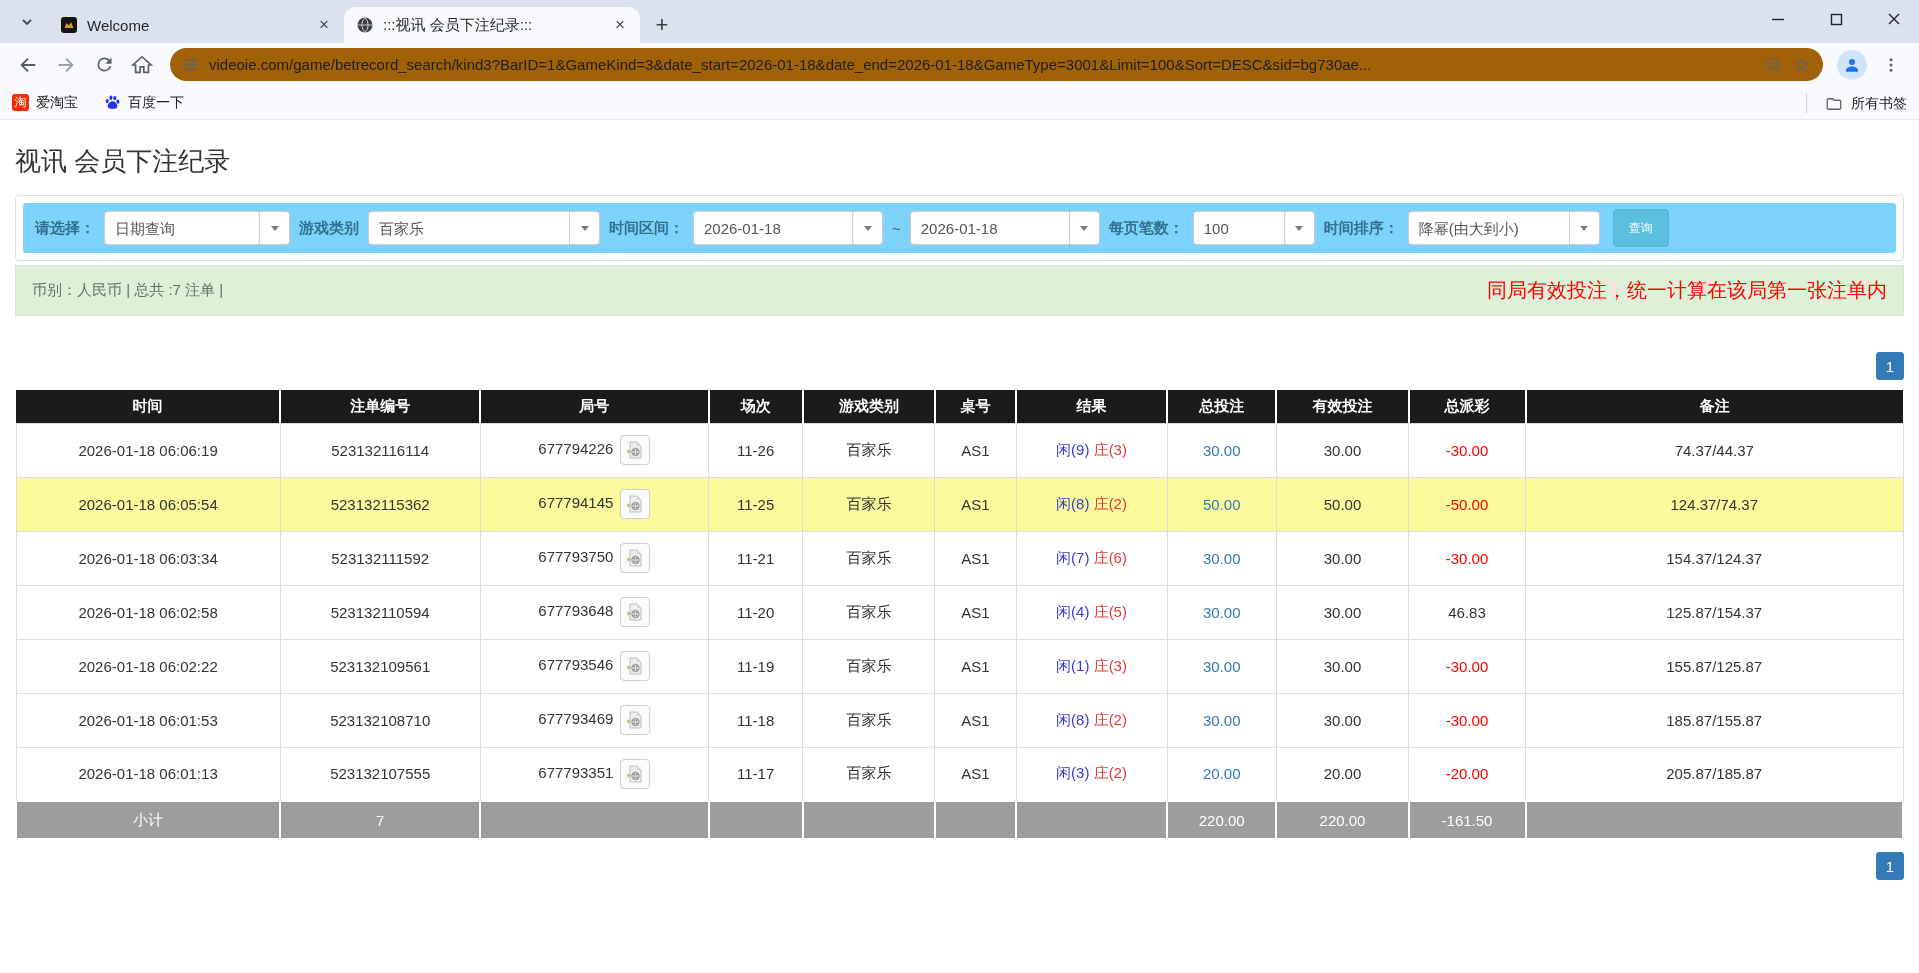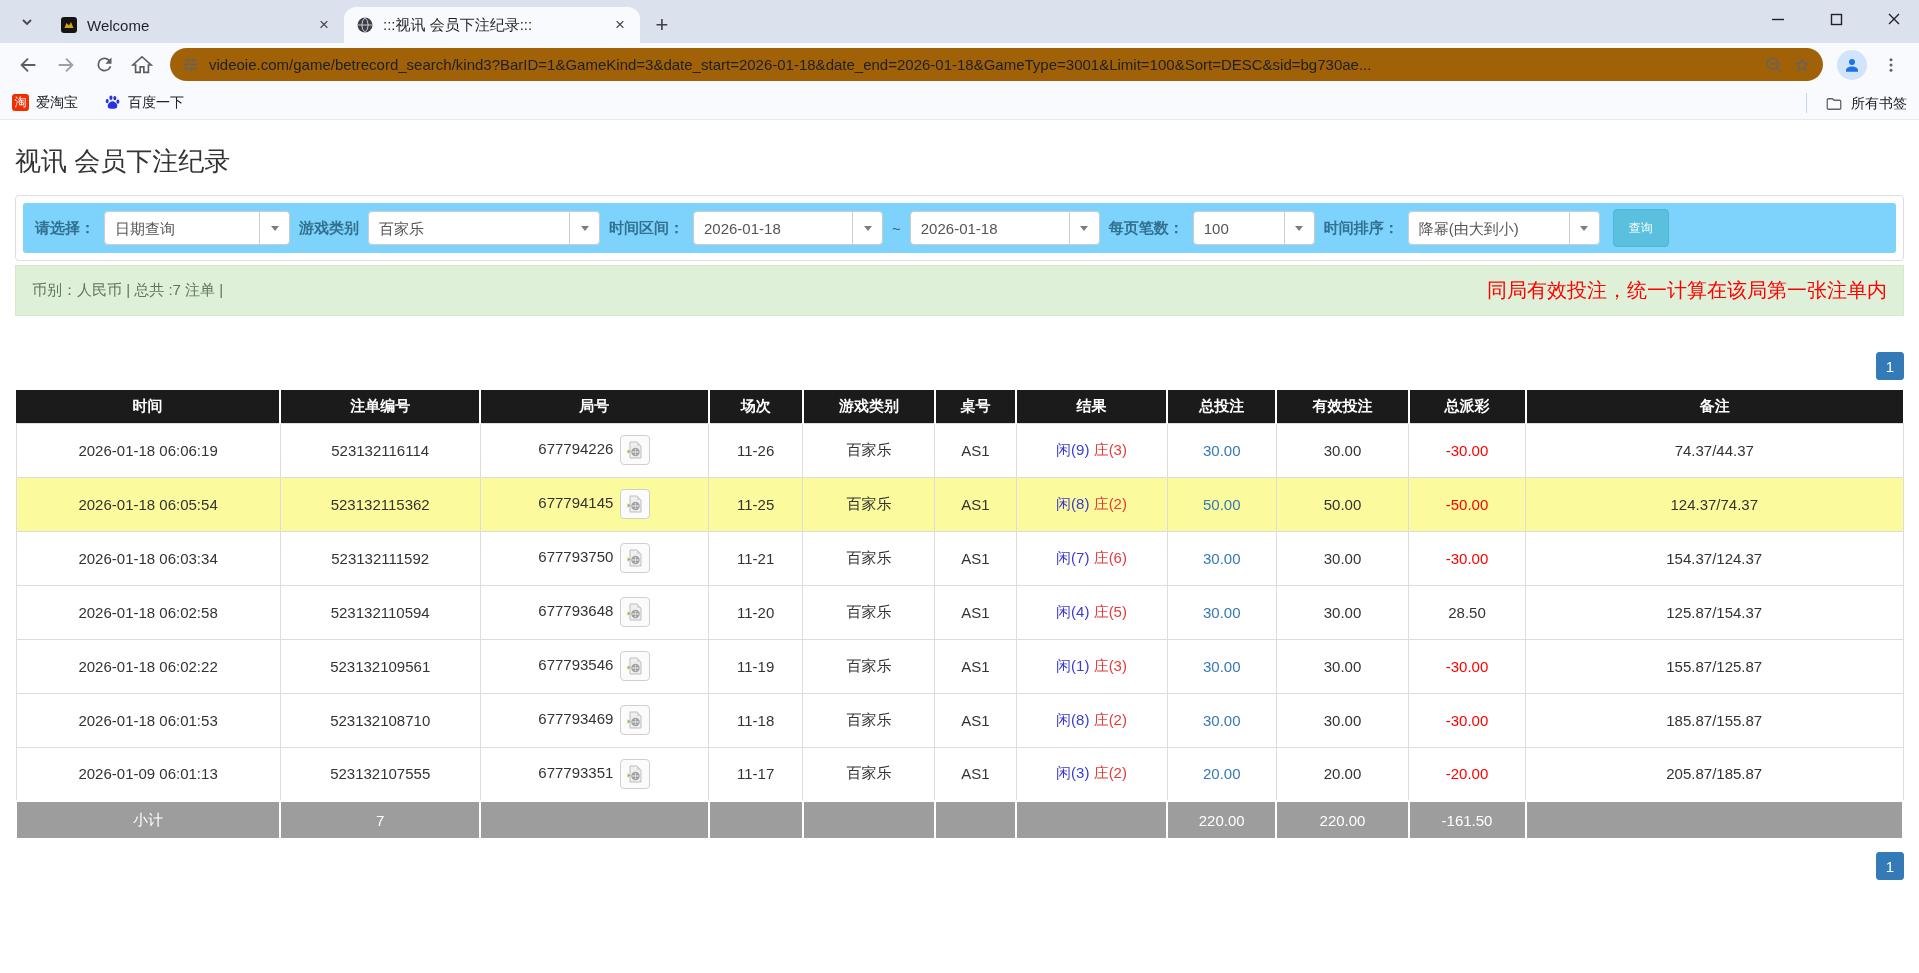--- a/index.html
+++ b/index.html
@@ -389,21 +389,21 @@
                 <circle cx="12.8" cy="12" r="0.9" fill="#dcdcdc"></circle>
                 <path d="M2.5 9.5l3.2 2-3.2 2z" fill="#8bc34a"></path>
               </svg>
             </span></td>
           <td>11-20</td>
           <td>百家乐</td>
           <td>AS1</td>
           <td><span class="xian">闲(4)</span> <span class="zhuang">庄(5)</span></td>
           <td class="blue">30.00</td>
           <td>30.00</td>
-          <td class="">28.50</td>
+          <td class="">46.83</td>
           <td>125.87/154.37</td>
         </tr>
         <tr>
           <td>2026-01-18 06:02:22</td>
           <td>523132109561</td>
           <td>677793546<span class="film-btn">
               <svg width="20" height="20" viewBox="0 0 20 20">
                 <path d="M5 2h7l4 4v12H5z" fill="#efefef" stroke="#bdbdbd" stroke-width="1"></path>
                 <path d="M12 2l4 4h-4z" fill="#d5d5d5"></path>
                 <circle cx="10.5" cy="12" r="4.2" fill="#9e9e9e"></circle>
@@ -443,21 +443,21 @@
           <td>11-18</td>
           <td>百家乐</td>
           <td>AS1</td>
           <td><span class="xian">闲(8)</span> <span class="zhuang">庄(2)</span></td>
           <td class="blue">30.00</td>
           <td>30.00</td>
           <td class="neg">-30.00</td>
           <td>185.87/155.87</td>
         </tr>
         <tr>
-          <td>2026-01-09 06:01:13</td>
+          <td>2026-01-18 06:01:13</td>
           <td>523132107555</td>
           <td>677793351<span class="film-btn">
               <svg width="20" height="20" viewBox="0 0 20 20">
                 <path d="M5 2h7l4 4v12H5z" fill="#efefef" stroke="#bdbdbd" stroke-width="1"></path>
                 <path d="M12 2l4 4h-4z" fill="#d5d5d5"></path>
                 <circle cx="10.5" cy="12" r="4.2" fill="#9e9e9e"></circle>
                 <circle cx="10.5" cy="12" r="1.1" fill="#eee"></circle>
                 <circle cx="10.5" cy="9.7" r="0.9" fill="#dcdcdc"></circle>
                 <circle cx="10.5" cy="14.3" r="0.9" fill="#dcdcdc"></circle>
                 <circle cx="8.2" cy="12" r="0.9" fill="#dcdcdc"></circle>

